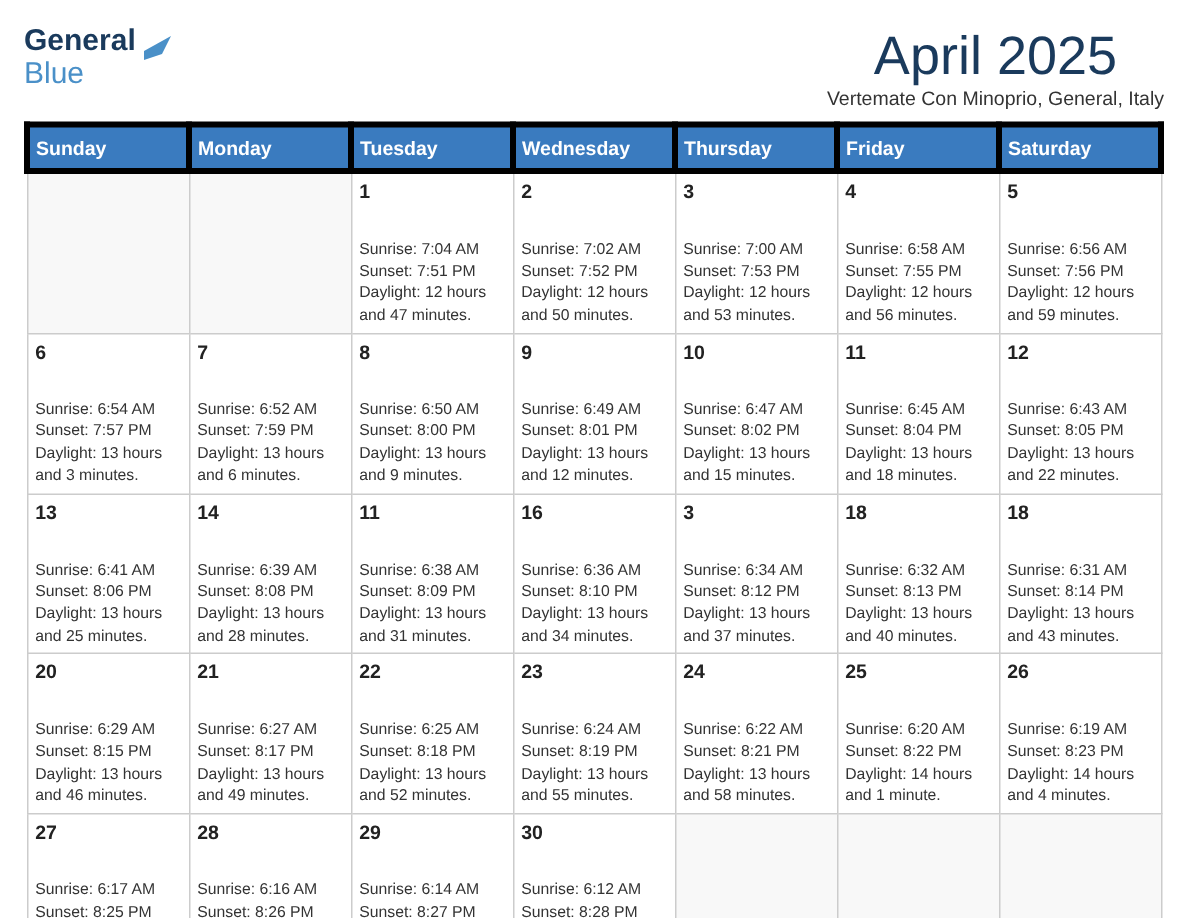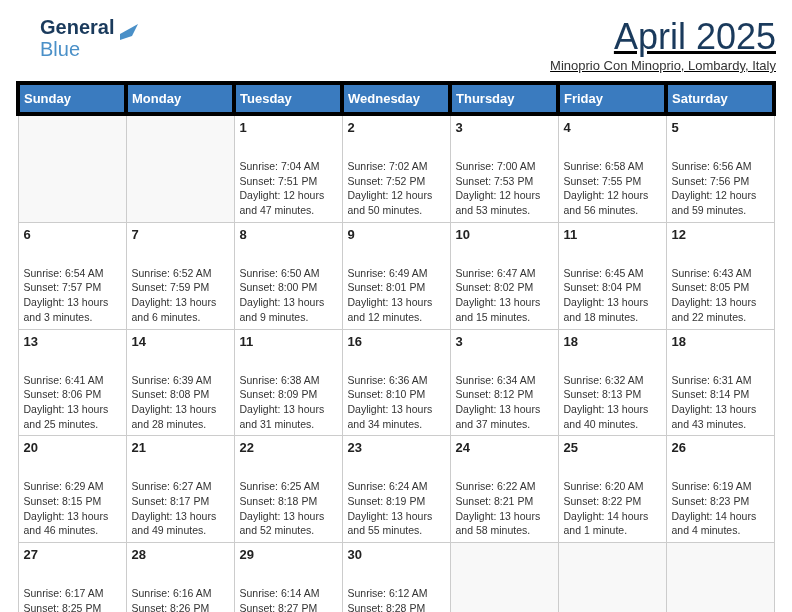--- a/index.html
+++ b/index.html
@@ -51,35 +51,35 @@
       color: #333;
       font-size: 10.5px;
       line-height: 1.4;
       margin-top: 24px;
     }
   </style>
 </head>
 <body>
 
 <div class="header-row">
-  <div style="display:flex;flex-direction:column;align-items:flex-end;margin-left:24px;">
+  <div style="display:flex;flex-direction:column;align-items:flex-end;">
     <div style="display:flex;align-items:center;">
       <div style="display:flex;flex-direction:column;align-items:flex-start;line-height:1.1;">
         <span style="font-size:20px;font-weight:bold;color:#1a3a5c;">General</span>
         <span style="font-size:20px;font-weight:normal;color:#4a90c8;">Blue</span>
       </div>
       <svg width="22" height="28" viewBox="0 0 22 28" style="margin-left:2px;margin-top:-8px;">
         <polygon points="4,14 22,4 16,16 4,20" fill="#4a90c8"></polygon>
       </svg>
     </div>
   </div>
   <div style="flex:1;"></div>
-  <div style="text-align:right;text-decoration:underline;">
+  <div style="text-align:center;">
     <div style="font-size:36px;color:#1a3a5c;font-weight:normal;">April 2025</div>
-    <div style="font-size:13px;color:#333;">Minoprio Con Minoprio, Lombardy, Italy</div>
+    <div style="font-size:13px;color:#333;">Vertemate Con Minoprio, General, Italy</div>
   </div>
 </div>
 
 <table>
   <thead>
     <tr id="header-row">
         <th>Sunday</th>
         <th>Monday</th>
         <th>Tuesday</th>
         <th>Wednesday</th>

